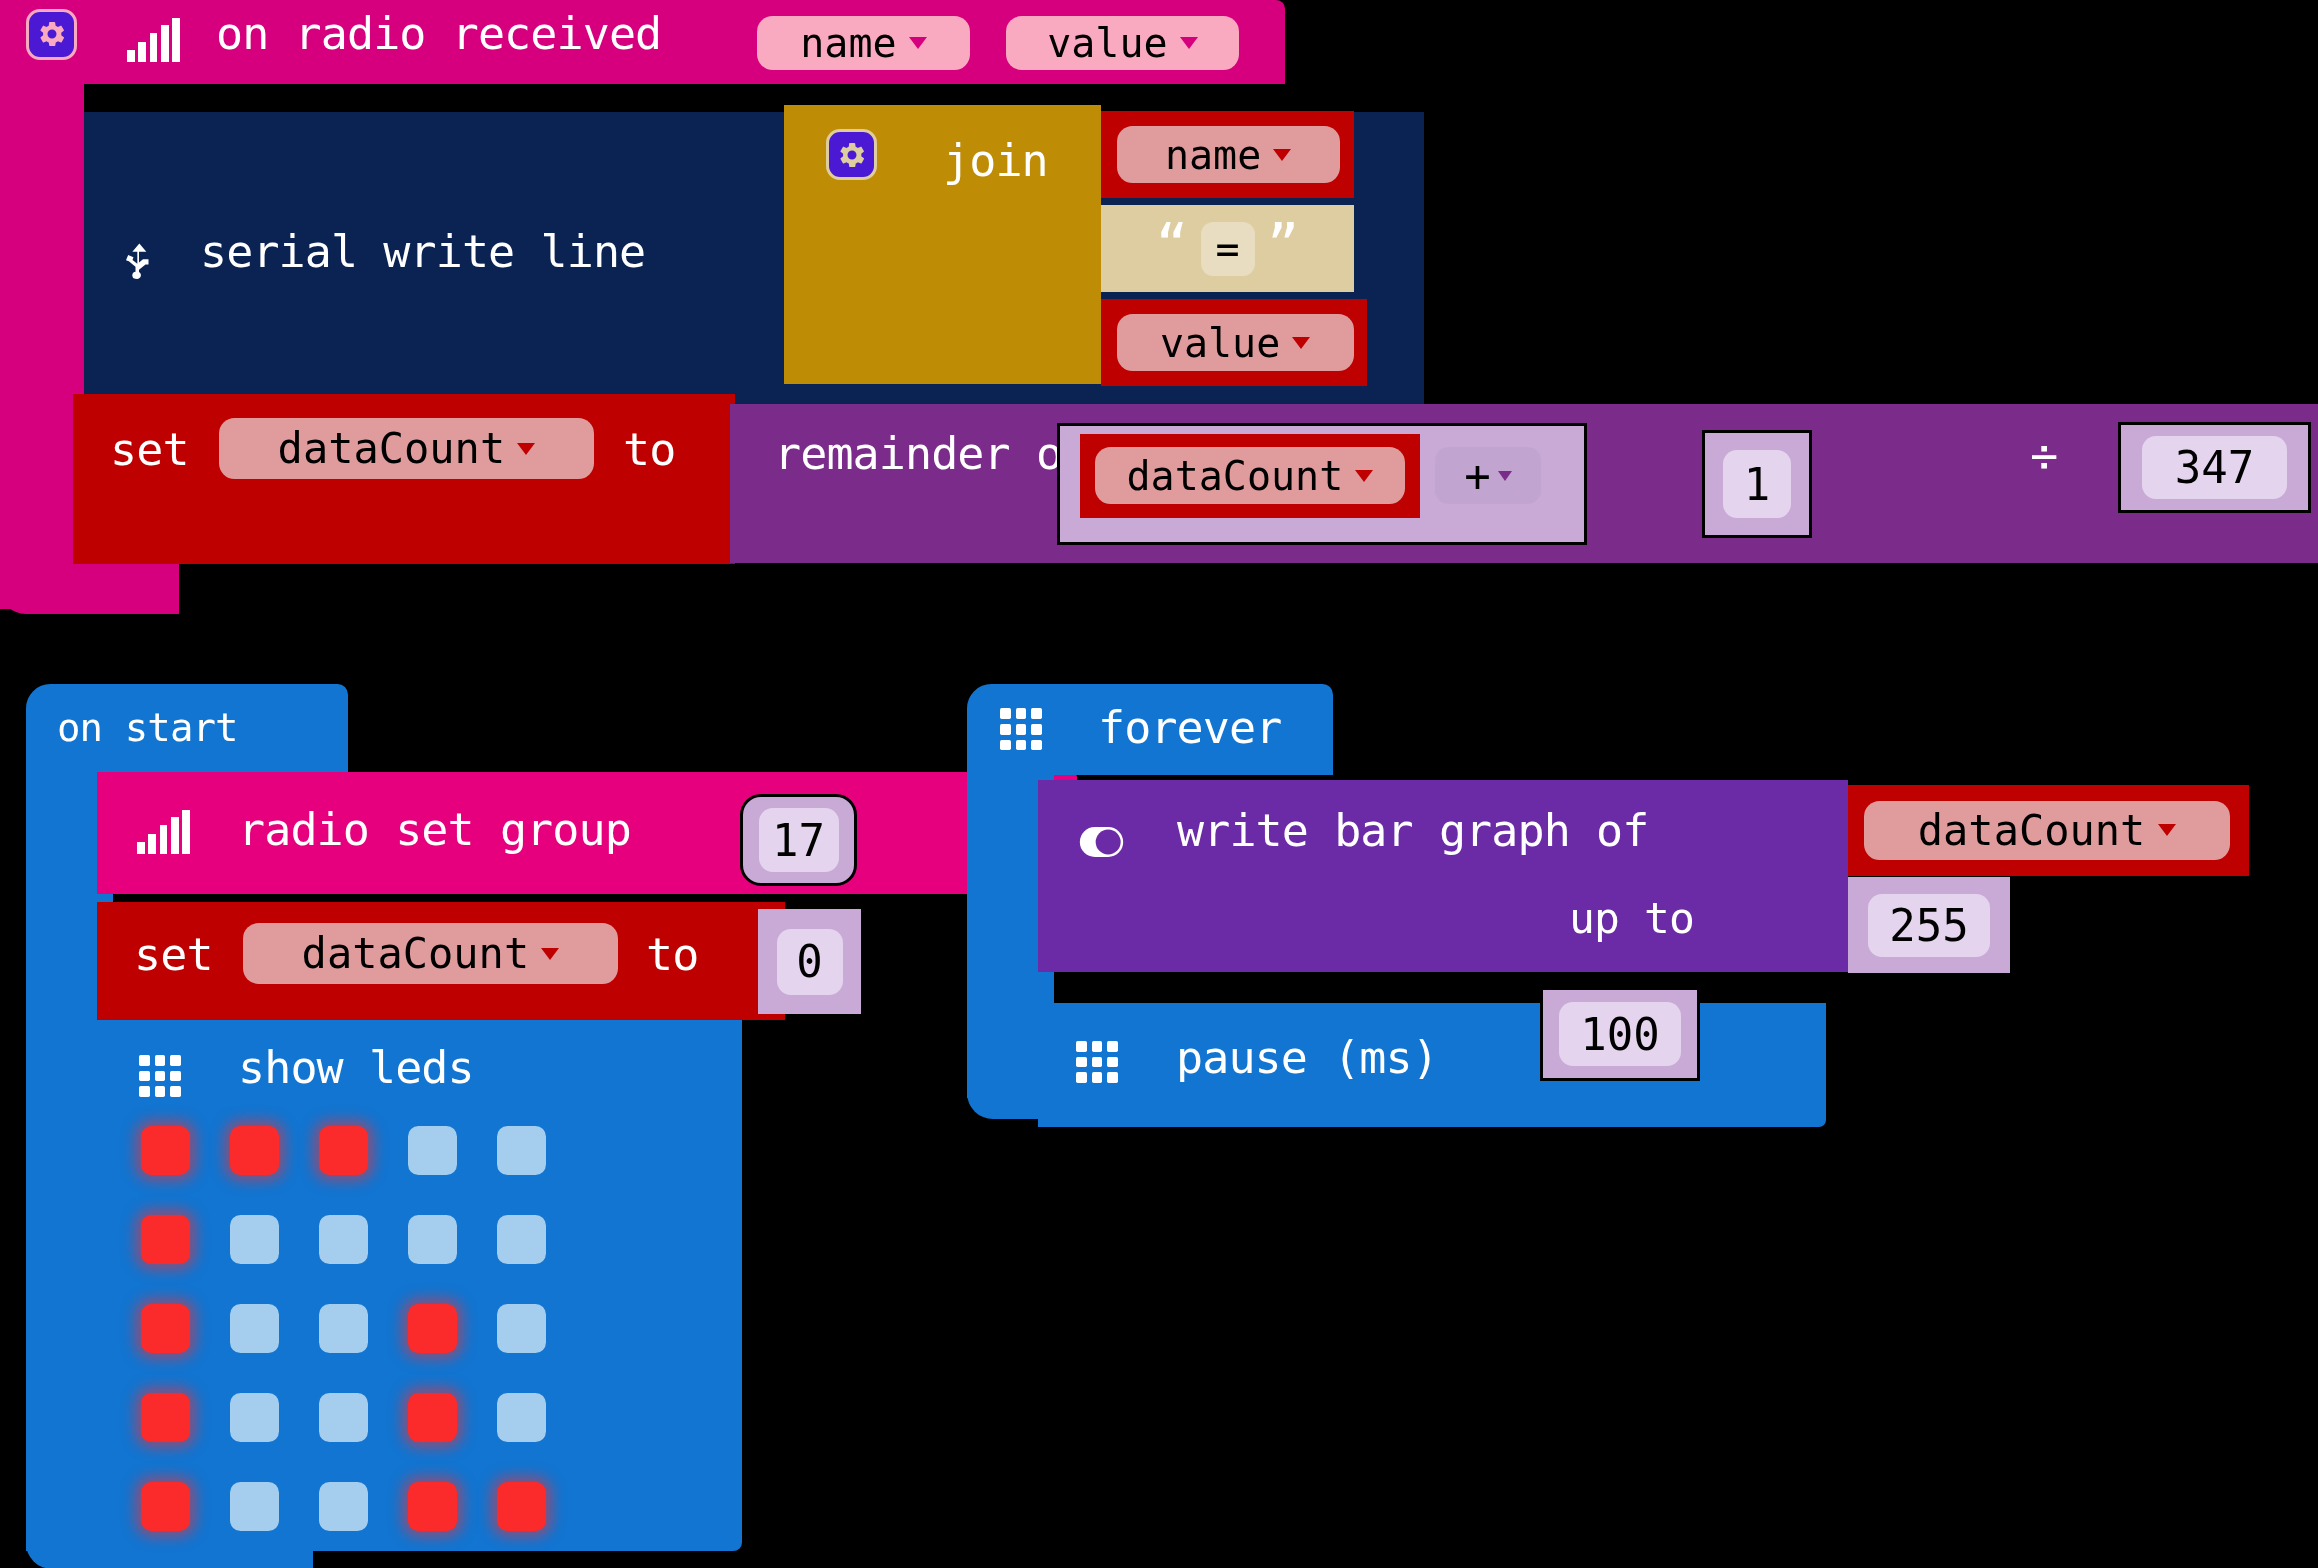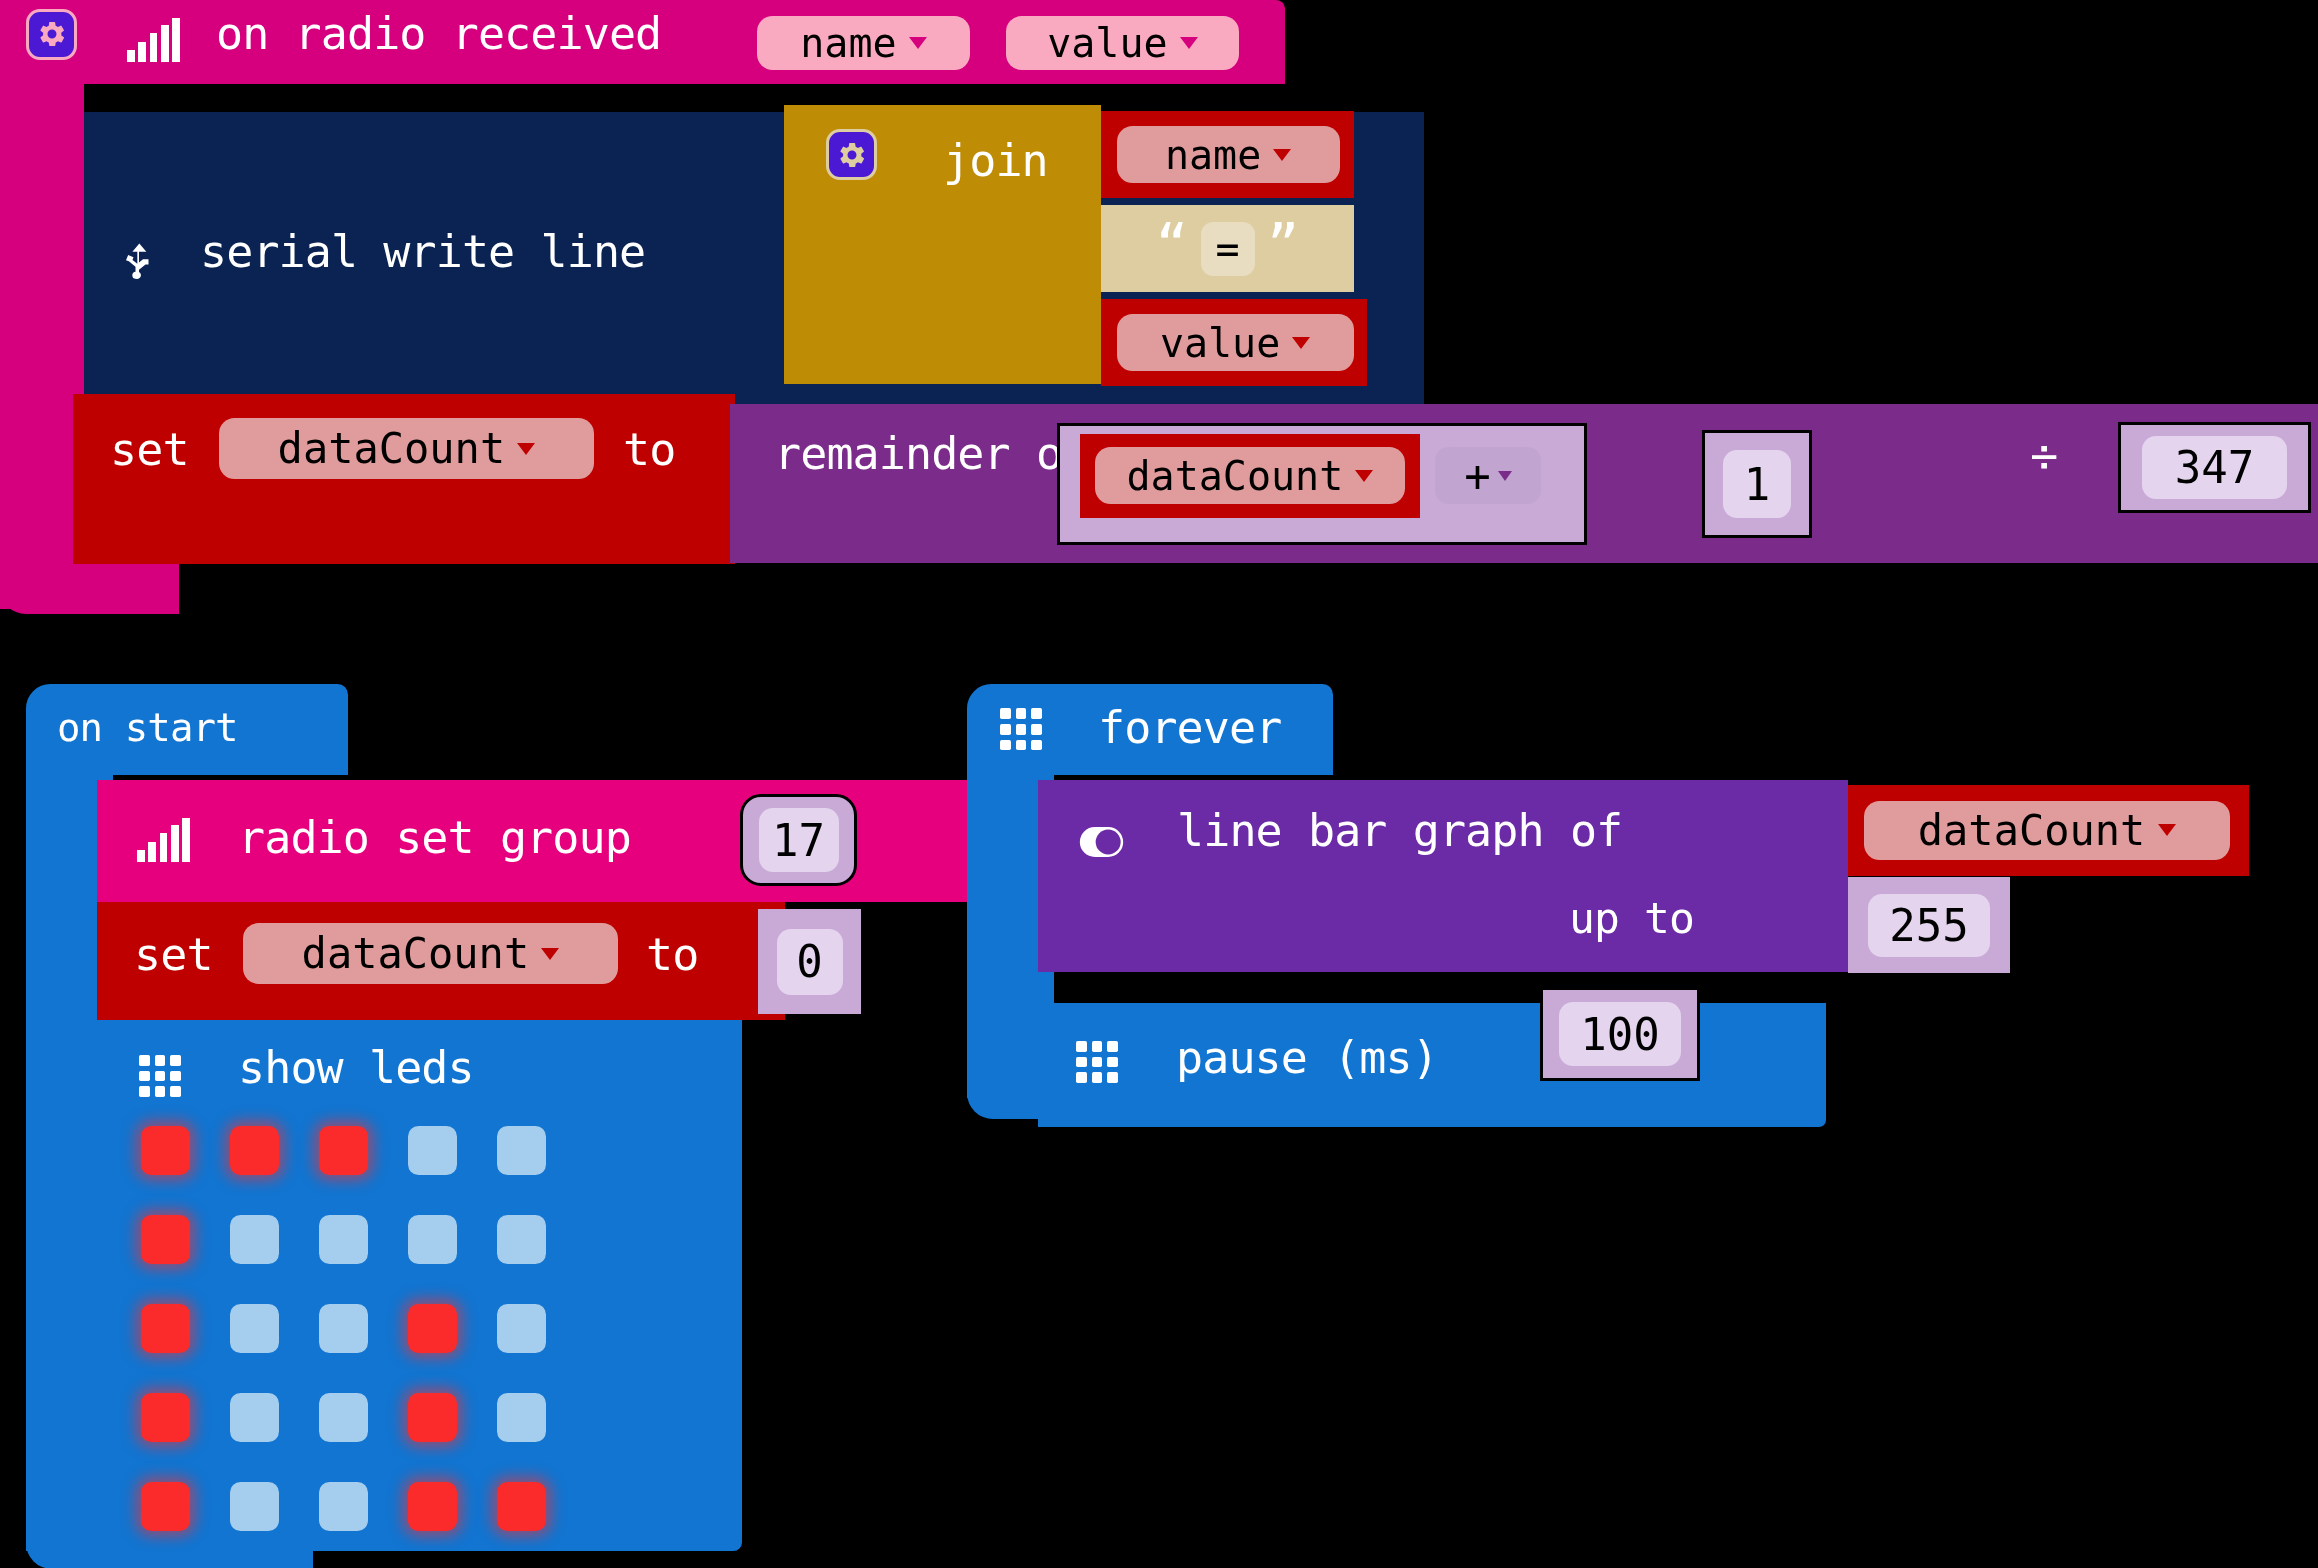--- a/index.html
+++ b/index.html
@@ -183,21 +183,21 @@
 </div>
 
 <div class="abs" style="left:26px;top:684px;width:732px;height:885px;">
 
   <div class="abs wrap-blue" style="left:0;top:0;width:322px;height:91px;border-top-left-radius:24.4px;border-top-right-radius:10.5px;"></div>
   <div class="abs wrap-blue" style="left:0;top:83px;width:87px;height:784px;"></div>
   <div class="abs wrap-blue" style="left:0;top:784px;width:287px;height:101px;border-bottom-left-radius:26px;"></div>
 
   <div class="abs lbl" style="left:31px;top:17.4px;font-size:39px;line-height:54px;">on start</div>
 
-  <div class="abs b-radio" style="left:71px;top:96px;width:980px;height:122px;border-top-right-radius:5.2px;">
+  <div class="abs b-radio" style="left:71px;top:88px;width:980px;height:122px;border-top-right-radius:5.2px;">
     <div class="abs bars" style="left:40px;top:42px;">
       <i style="left:0;width:7.8px;height:12.2px;"></i>
       <i style="left:11.3px;width:7.8px;height:20px;"></i>
       <i style="left:22.6px;width:7.8px;height:29px;"></i>
       <i style="left:34px;width:7.8px;height:37px;"></i>
       <i style="left:45px;width:7.8px;height:44px;"></i>
     </div>
     <div class="abs lbl" style="left:141px;top:31px;font-size:45px;line-height:54px;">radio set group</div>
   </div>
   <div class="abs plate" style="left:714px;top:110px;width:117px;height:92px;border-radius:21px;">
@@ -278,21 +278,21 @@
     </div>
   <div class="abs lbl" style="left:131px;top:17.4px;font-size:45px;line-height:54px;">forever</div>
 
   <div class="abs b-plot" style="left:71px;top:96px;width:810px;height:192px;">
     <div class="abs toggle" style="left:38px;top:42px;">
       <svg width="51" height="40" viewBox="0 0 30 24" aria-hidden="true">
         <rect x="2" y="3" width="26" height="18" rx="9" fill="#fff"></rect>
         <circle cx="19" cy="12" r="7.5" fill="#6c2ba6"></circle>
       </svg>
     </div>
-    <div class="abs lbl" style="left:139px;top:24.4px;font-size:45px;line-height:54px;">line bar graph of</div>
+    <div class="abs lbl" style="left:139px;top:24.4px;font-size:45px;line-height:54px;">write bar graph of</div>
     <div class="abs lbl" style="left:531px;top:111px;font-size:43px;line-height:54px;text-align:right;">up to</div>
   </div>
 
   <div class="abs b-var" style="left:881px;top:101px;width:401px;height:91px;">
     <div class="abs fld fld-redvar" style="left:15.7px;top:15.7px;width:366px;height:59px;font-size:42px;">
       <span>dataCount</span>
       <span class="caret caret-red"></span>
     </div>
   </div>
 

